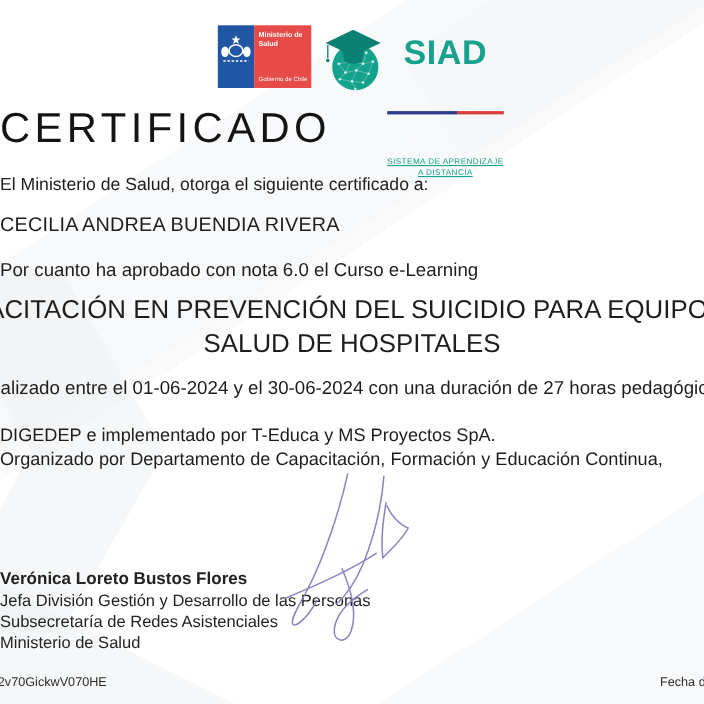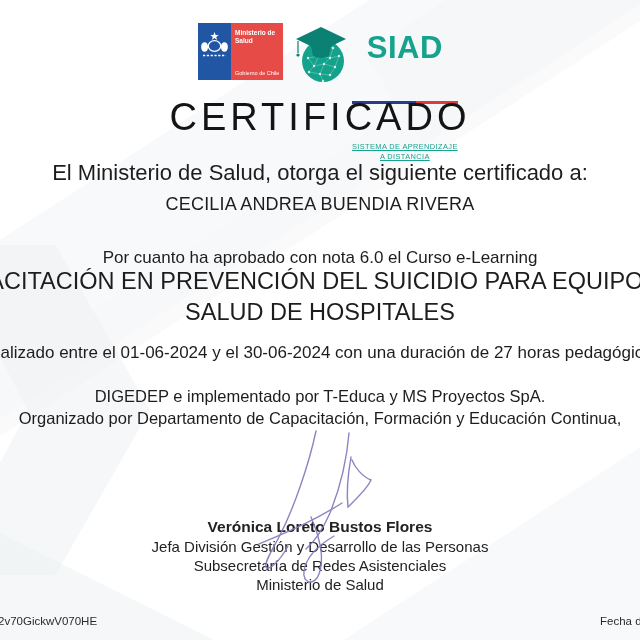--- a/index.html
+++ b/index.html
@@ -14,44 +14,44 @@
   .bg-band-b{width:1100px;height:55px;left:-240px;top:175px;background:#f6f7f8;opacity:.6;transform:rotate(-33deg);}
   .bg-band-tr{width:420px;height:110px;right:-140px;top:-70px;background:#f4f5f7;opacity:.55;transform:rotate(-33deg);}
   .bg-chevron{width:210px;height:330px;left:-60px;top:245px;background:#eef0f2;opacity:.55;
     clip-path:polygon(0 0,55% 0,100% 50%,55% 100%,0 100%,42% 50%);}
   .bg-tri-bl{width:300px;height:170px;left:-50px;bottom:-18px;background:#eff1f3;opacity:.6;
     clip-path:polygon(0 12%,100% 100%,0 100%);}
   .bg-band-br{width:650px;height:180px;right:-240px;bottom:-60px;background:#f2f3f5;opacity:.5;transform:rotate(-33deg);}
 
   .abs{position:absolute;z-index:2;}
   .row-center{left:0;right:0;display:flex;justify-content:center;}
-  .txt-center{left:0;right:0;text-align:center;}
+  .txt-center{left:0;right:0;}
   .nowrap{white-space:nowrap;flex:0 0 auto;}
 
   
   .minsal-logo{left:198px;top:23px;width:85px;height:57px;}
   .minsal-blue{position:absolute;left:0;top:0;width:33px;height:57px;background:#2156a4;}
   .minsal-red{position:absolute;left:33px;top:0;width:52px;height:57px;background:#e64b47;}
   .minsal-ministry{position:absolute;left:37px;top:6px;width:44px;color:#fff;font-weight:bold;
     font-size:6.5px;line-height:1.2;}
   .minsal-gov{position:absolute;left:37px;bottom:4px;width:46px;color:#fff;font-size:5.5px;line-height:1.1;}
   .minsal-emblem{position:absolute;left:0;top:6px;}
 
   .siad-logo{left:293px;top:26px;width:168px;height:58px;display:flex;align-items:flex-start;}
   .siad-globe{flex:0 0 auto;}
   .siad-textcol{display:flex;flex-direction:column;align-items:center;margin-left:3px;margin-top:8px;gap:36px;}
   .siad-acronym{color:#16a28c;font-weight:bold;font-size:31px;line-height:.92;letter-spacing:.5px;}
   .siad-bar{width:100%;height:3.5px;margin-top:2px;background:linear-gradient(to right,#2b3a8f 0 60%,#da3d3a 60% 100%);}
   .siad-sub{margin-top:2px;color:#16a28c;font-size:7.4px;line-height:1.3;letter-spacing:.4px;text-align:center;text-decoration:underline;}
 
   
   .cert-title{top:96px;font-size:38px;letter-spacing:4px;color:#141414;font-weight:400;}
-  .intro{top:160px;font-size:22px;}
+  .intro{top:160px;font-size:16px;}
   .recipient{top:194px;font-size:18px;letter-spacing:.2px;}
-  .approval{top:236px;font-size:17px;margin-top:12px;}
+  .approval{top:236px;font-size:17px;}
   .course{top:266px;font-size:23.5px;line-height:31px;display:flex;flex-direction:column;align-items:center;}
   .period{top:343px;font-size:17px;}
   .organizer{top:386px;font-size:16.5px;line-height:21.5px;}
 
   
   .signature{left:252px;top:430px;width:140px;height:160px;z-index:3;}
   .signer{top:517px;font-size:15px;color:#222;}
   .signer .name{font-weight:bold;font-size:15.5px;line-height:20px;}
   .signer div{line-height:19px;}
 

